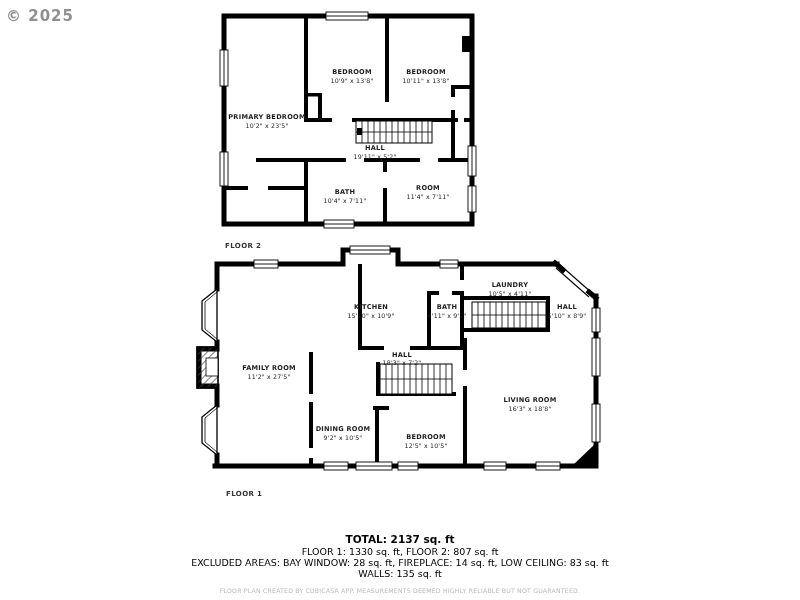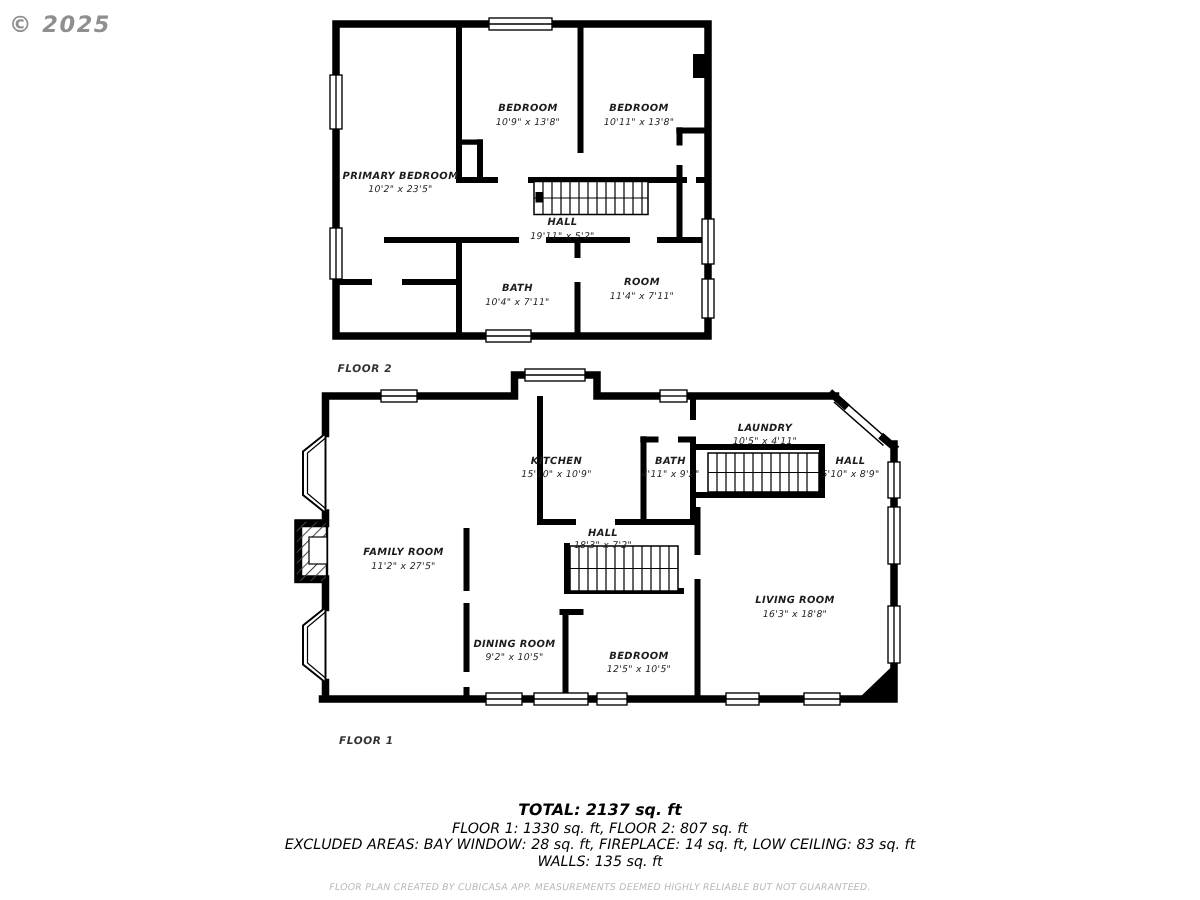--- a/index.html
+++ b/index.html
@@ -1,17 +1,17 @@
 <!DOCTYPE html>
 <html><head>
 <meta charset="utf-8">
 <style>
   html,body{margin:0;padding:0;background:#fff;}
   .canvas{position:relative;width:800px;height:600px;background:#fff;overflow:hidden;
-          font-family:"DejaVu Sans","Liberation Sans",sans-serif;font-style:italic;}
+          font-family:"DejaVu Sans","Liberation Sans",sans-serif;}
   svg{display:block;}
   .room-name{font-size:6.6px;fill:#1c1c1c;letter-spacing:.25px;font-weight:600;}
   .room-dims{font-size:6.2px;fill:#1c1c1c;letter-spacing:.2px;}
   .floor-tag{font-size:7px;fill:#333;letter-spacing:.4px;font-weight:600;}
   .sum-bold{font-size:10.5px;font-weight:bold;fill:#000;}
   .sum-line{font-size:9.5px;fill:#000;}
   .sum-disc{font-size:6.2px;fill:#b9b9b9;letter-spacing:.2px;}
   .wm{font-size:15px;font-weight:bold;fill:#8f8f8f;letter-spacing:1px;}
 </style>
 </head>

